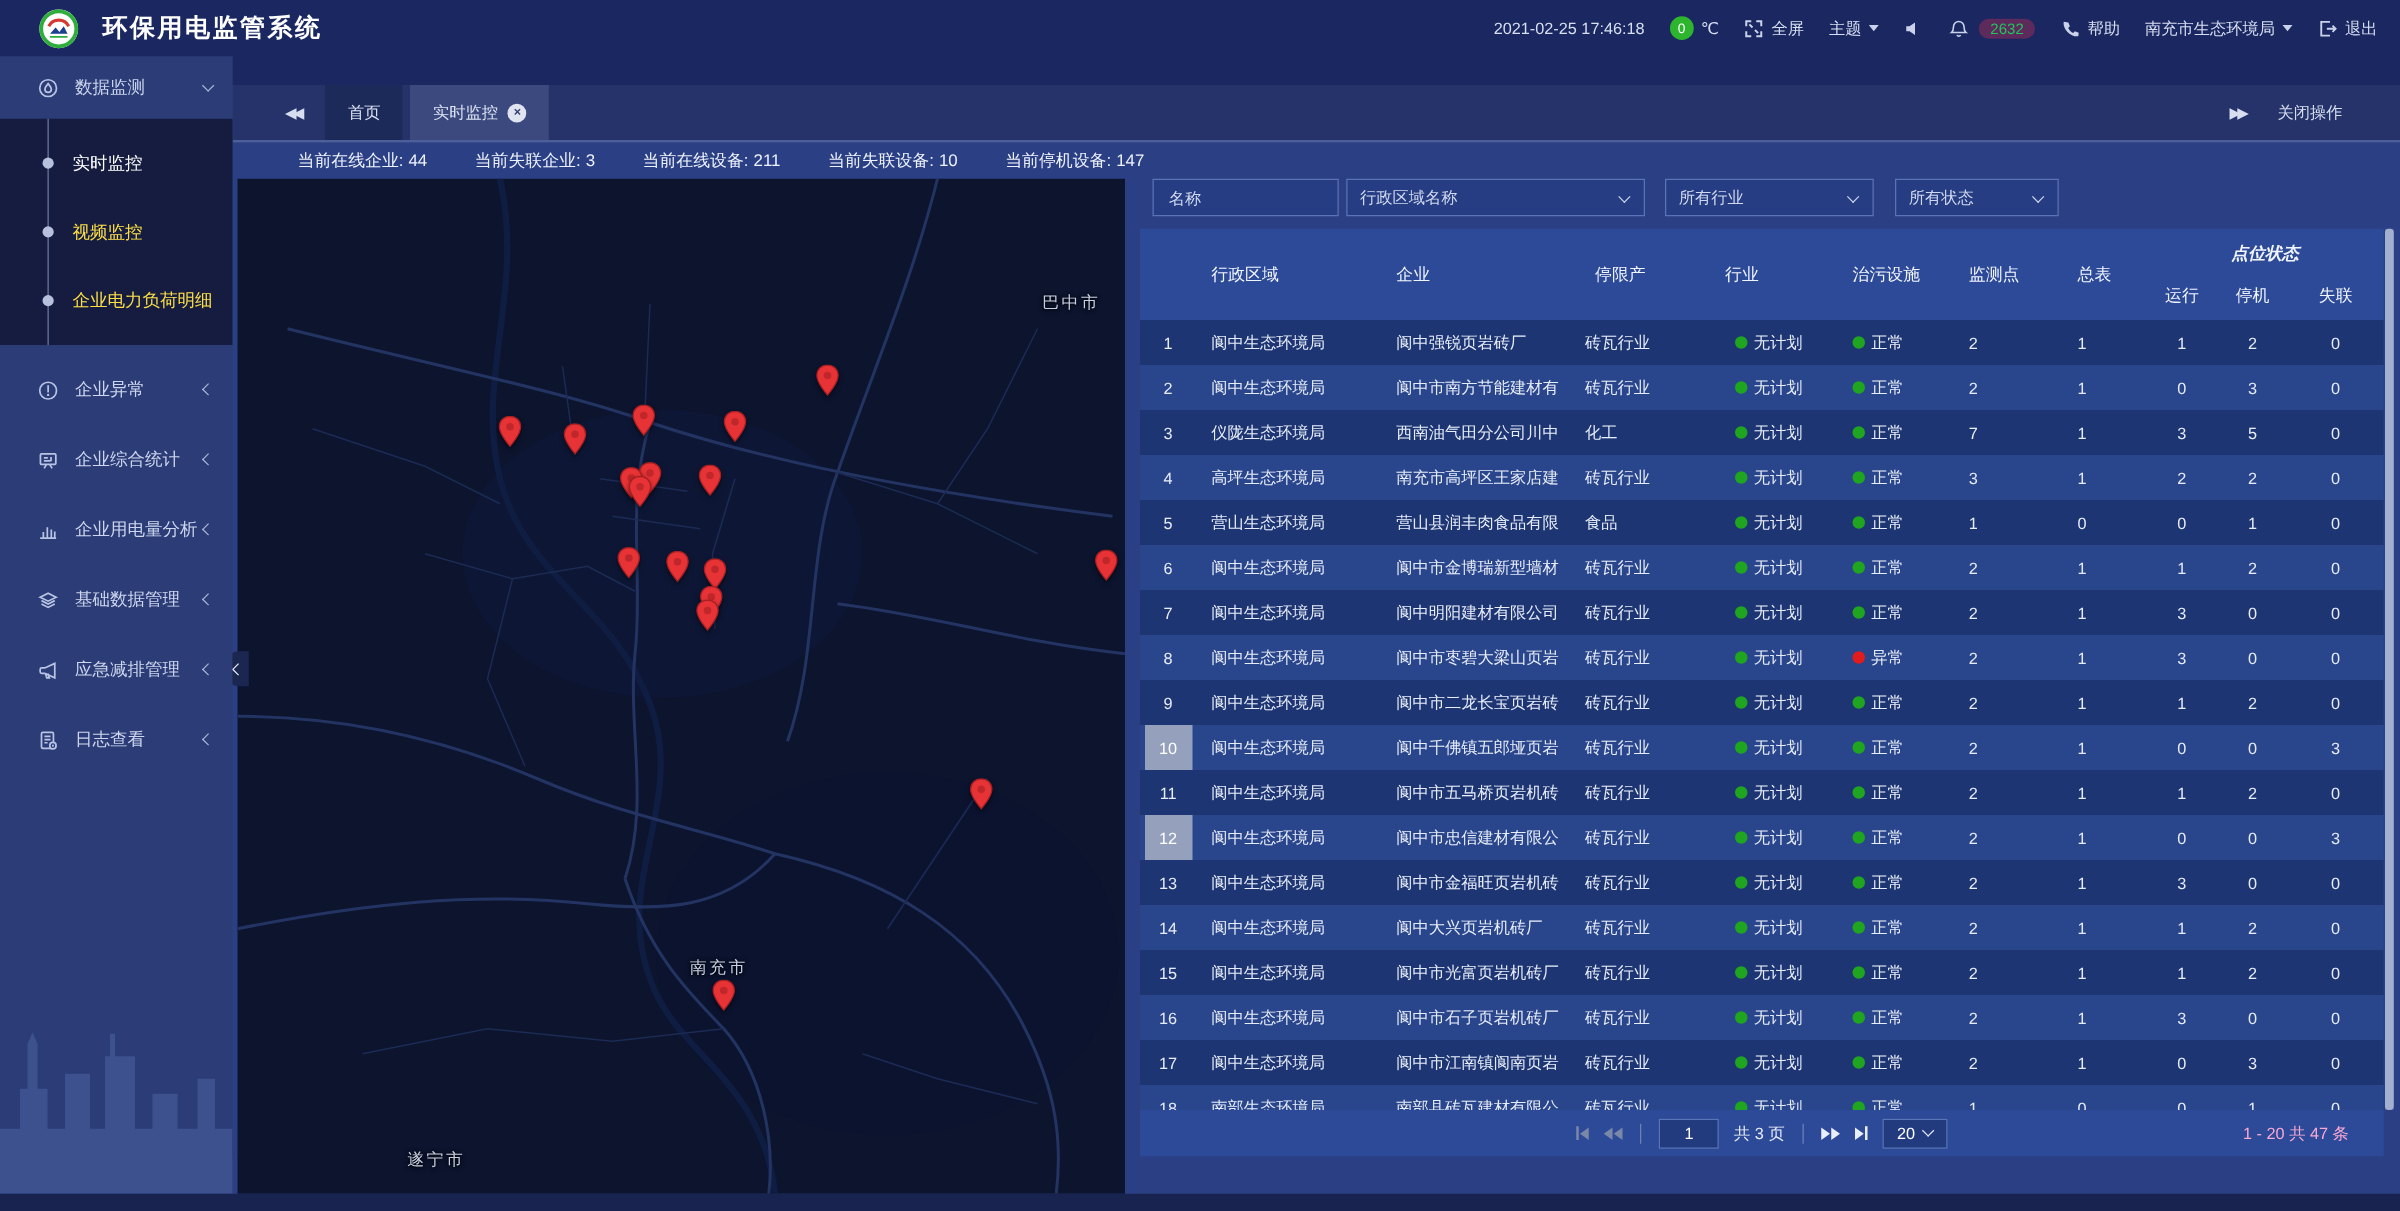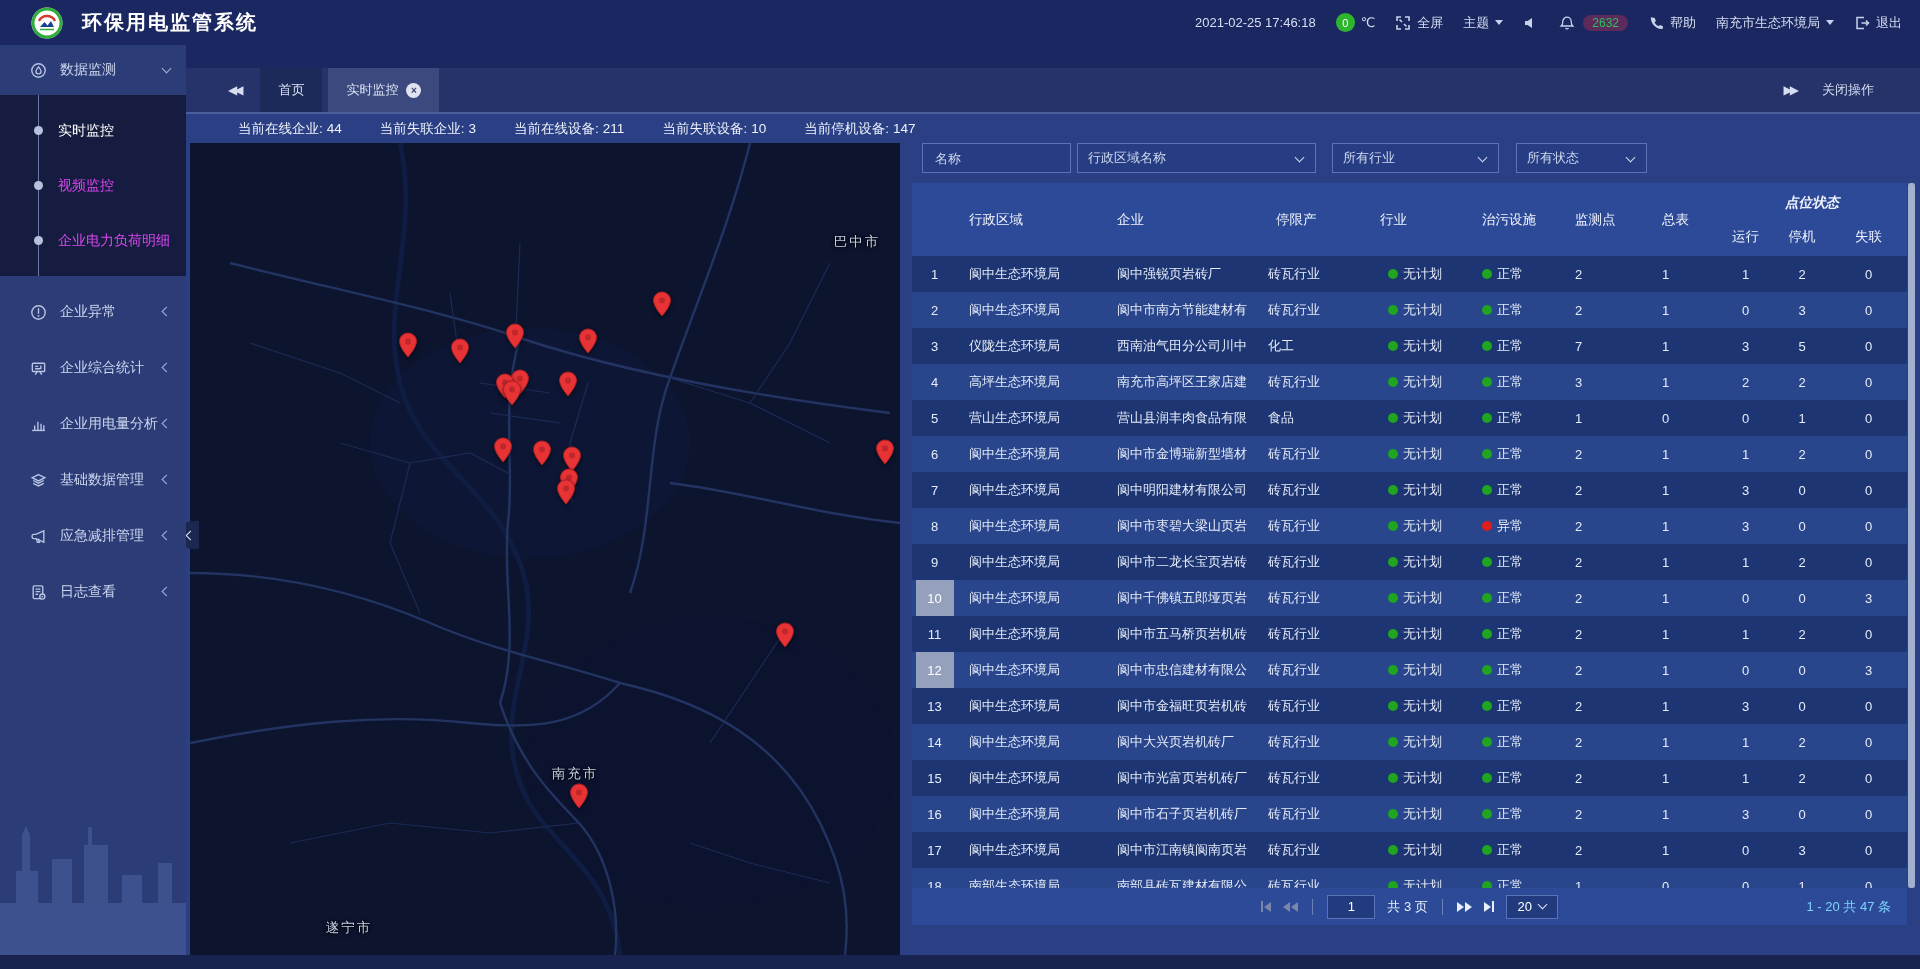--- a/index.html
+++ b/index.html
@@ -28,21 +28,21 @@
              color:#cdd6ee;font-size:14px;cursor:pointer;}
   .side-item .sicon{display:inline-flex;width:17px;height:17px;color:#b9c4e4;flex:0 0 auto;}
   .side-item.lvl2{height:56px;}
   .chev{position:absolute;right:16px;width:7px;height:7px;border-right:1.5px solid #aab5d4;
         border-bottom:1.5px solid #aab5d4;}
   .chev.down{transform:rotate(45deg);top:20px;}
   .chev.left{transform:rotate(135deg);top:24px;}
   .submenu{position:relative;background:#151c3f;padding:8px 0;}
   .submenu::before{content:"";position:absolute;left:38px;top:0;bottom:0;width:1px;background:#6a78a5;}
   .sub-item{position:relative;height:55px;display:flex;align-items:center;padding-left:58px;
-            color:#d946ef;font-size:14px;cursor:pointer;}
+            color:#fde047;font-size:14px;cursor:pointer;}
   .sub-item.active{color:#ffffff;}
   .sub-item .bullet{position:absolute;left:34px;width:9px;height:9px;border-radius:50%;background:#b7c1dd;}
   .section2{padding-top:8px;}
   .skyline{position:absolute;left:0;bottom:0;width:186px;height:180px;opacity:.5;}
 
   
   .tabbar{position:absolute;left:186px;top:45px;width:1734px;height:69px;background:#25336a;
           border-top:23px solid #1a2760;border-bottom:2px solid #4c5f9a;display:flex;align-items:stretch;z-index:10;}
   .tab-arrows{display:flex;align-items:center;padding:0 20px 0 42px;color:#d7def0;font-size:12px;letter-spacing:-3px;cursor:pointer;}
   .tab{display:flex;align-items:center;gap:8px;padding:0 18px;font-size:13px;color:#dde3f4;cursor:pointer;background:#1c2a59;}
@@ -110,21 +110,21 @@
   .pg-ico.disabled{color:#7b87a8;cursor:default;}
   .tri-l{width:0;height:0;border-top:5px solid transparent;border-bottom:5px solid transparent;border-right:7px solid currentColor;}
   .tri-r{width:0;height:0;border-top:5px solid transparent;border-bottom:5px solid transparent;border-left:7px solid currentColor;}
   .pg-bar{width:2px;height:11px;background:currentColor;}
   .pg-sep{width:1px;height:16px;background:#8fa0c8;opacity:.65;margin:0 2px;}
   .page-input{width:48px;height:24px;background:#223a7e;border:1px solid #5a74b8;color:#fff;
               text-align:center;font-size:13px;font-family:inherit;}
   .size-select{height:24px;min-width:52px;background:#223a7e;border:1px solid #5a74b8;color:#fff;
                display:flex;align-items:center;justify-content:center;gap:7px;padding:0 8px;cursor:pointer;}
   .size-select .chev{position:static;transform:rotate(45deg);margin-top:-4px;border-color:#dfe6f7;}
-  .range-label{position:absolute;right:16px;font-size:13px;color:#7dd3fc;}
+  .range-label{position:absolute;right:28px;font-size:13px;color:#f9a8d4;}
 
   .tscroll{position:absolute;left:1908px;top:183px;width:7px;height:705px;background:rgba(255,255,255,.14);z-index:6;}
   .tscroll .thumb{width:7px;height:100%;background:#a4b0d0;border-radius:3px;cursor:pointer;}
 
   .bottomstrip{position:absolute;left:0;top:955px;width:1920px;height:14px;background:#18244f;z-index:25;}
 </style>
 </head>
 <body>
 
 <div class="app">

